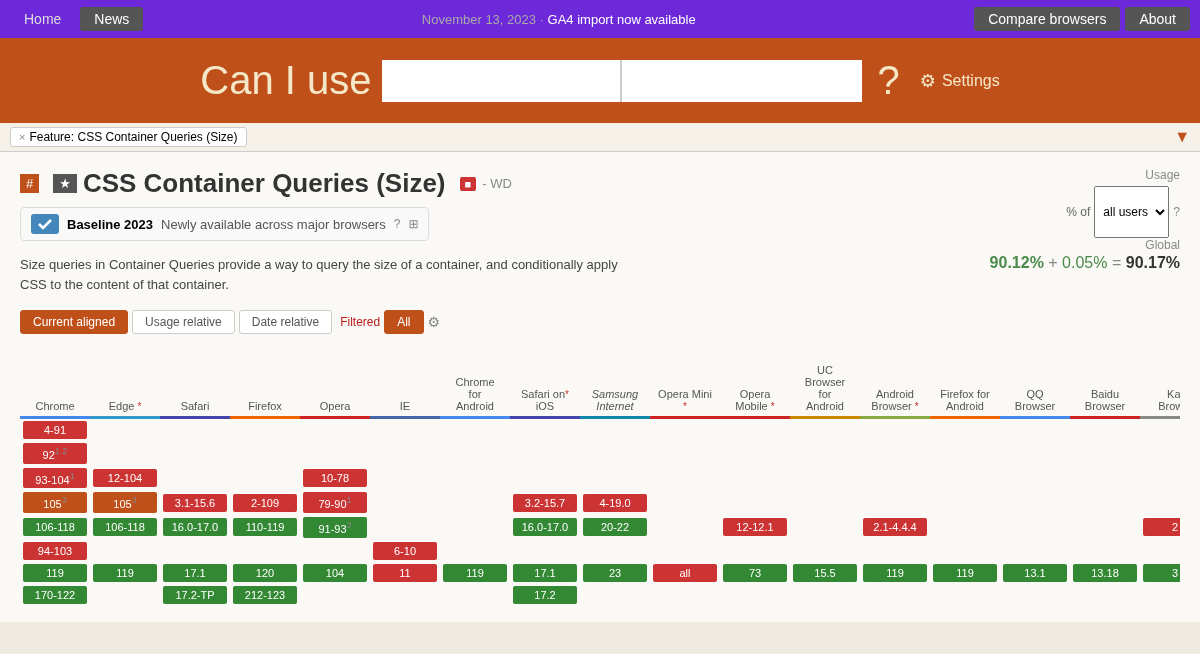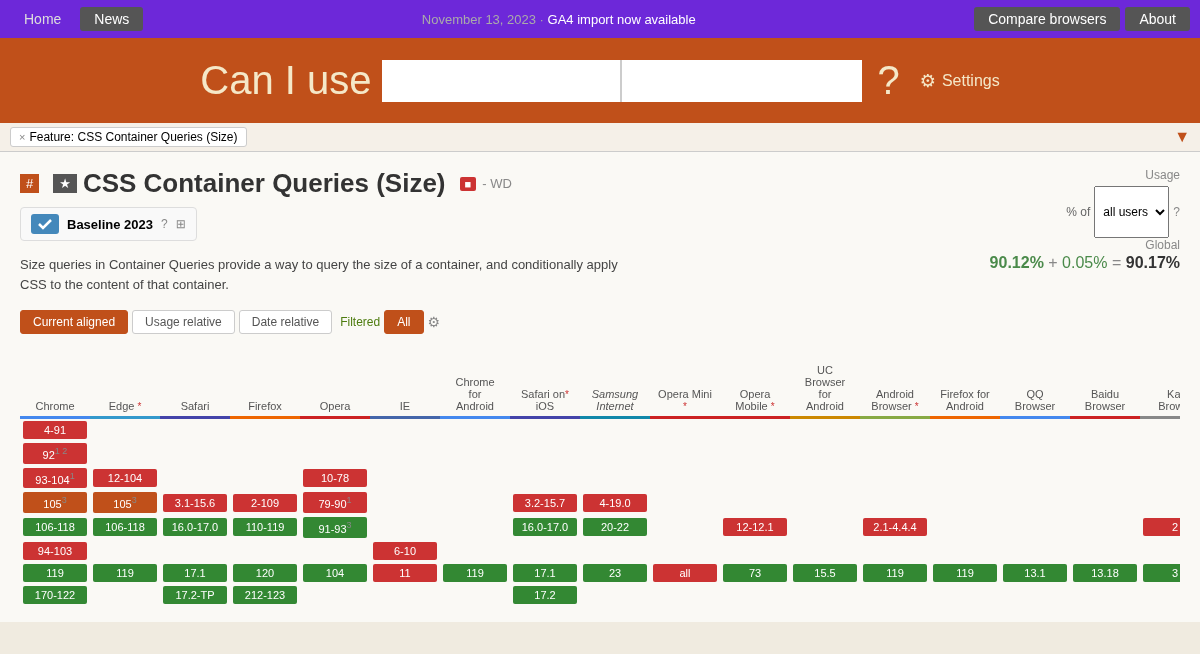--- a/index.html
+++ b/index.html
@@ -59,21 +59,21 @@
     .baseline-icon svg { fill: white; }
 
     
     .description { color: #444; font-size: 13px; line-height: 1.5; margin-bottom: 16px; max-width: 600px; }
 
     
     .filter-bar { display: flex; align-items: center; gap: 4px; margin-bottom: 14px; }
     .filter-btn { padding: 4px 12px; font-size: 12px; border: 1px solid #ccc; background: #fff; cursor: pointer; border-radius: 3px; color: #555; }
     .filter-btn.active { background: #c0501a; color: #fff; border-color: #c0501a; }
     .filter-btn.all-active { background: #c0501a; color: #fff; border-color: #c0501a; }
-    .filter-label { color: #4d7c0f; font-size: 12px; margin-left: 4px; text-align: center; }
+    .filter-label { color: #b91c1c; font-size: 12px; margin-left: 4px; text-align: center; }
     .filter-settings { color: #888; cursor: pointer; font-size: 14px; background: none; border: none; }
 
     
     .table-wrap { overflow-x: auto; }
     table { border-collapse: collapse; font-size: 11px; }
     th { text-align: center; padding: 4px 6px; color: #555; font-weight: normal; font-size: 11px; min-width: 70px; vertical-align: bottom; border-bottom: 3px solid transparent; }
     th.chrome-col { border-bottom-color: #4488ee; }
     th.edge-col { border-bottom-color: #3399cc; }
     th.safari-col { border-bottom-color: #4444aa; }
     th.firefox-col { border-bottom-color: #ee6600; }
@@ -150,20 +150,21 @@
         <span class="wd-label">- WD</span>
       </div>
 
       <div class="baseline-row">
         <div class="baseline-icon">
           <svg width="16" height="12" viewBox="0 0 16 12">
               <path d="M2 6 L6 10 L14 2" stroke="white" stroke-width="2.5" fill="none"></path>
             </svg>
         </div>
         <span style="font-weight:bold; font-size:13px;">Baseline 2023</span>
+        <span style="color:#555; font-size:13px;">Newly available across major browsers</span>
         <span style="color:#888; cursor:pointer; font-size:12px;">?</span>
         <span style="color:#888; cursor:pointer; font-size:12px;">⊞</span>
       </div>
 
       <p class="description">Size queries in Container Queries provide a way to query the size of a container, and conditionally apply CSS to the content of that container.</p>
 
       <div class="filter-bar">
         <button class="filter-btn active">Current aligned</button>
         <button class="filter-btn">Usage relative</button>
         <button class="filter-btn">Date relative</button>

